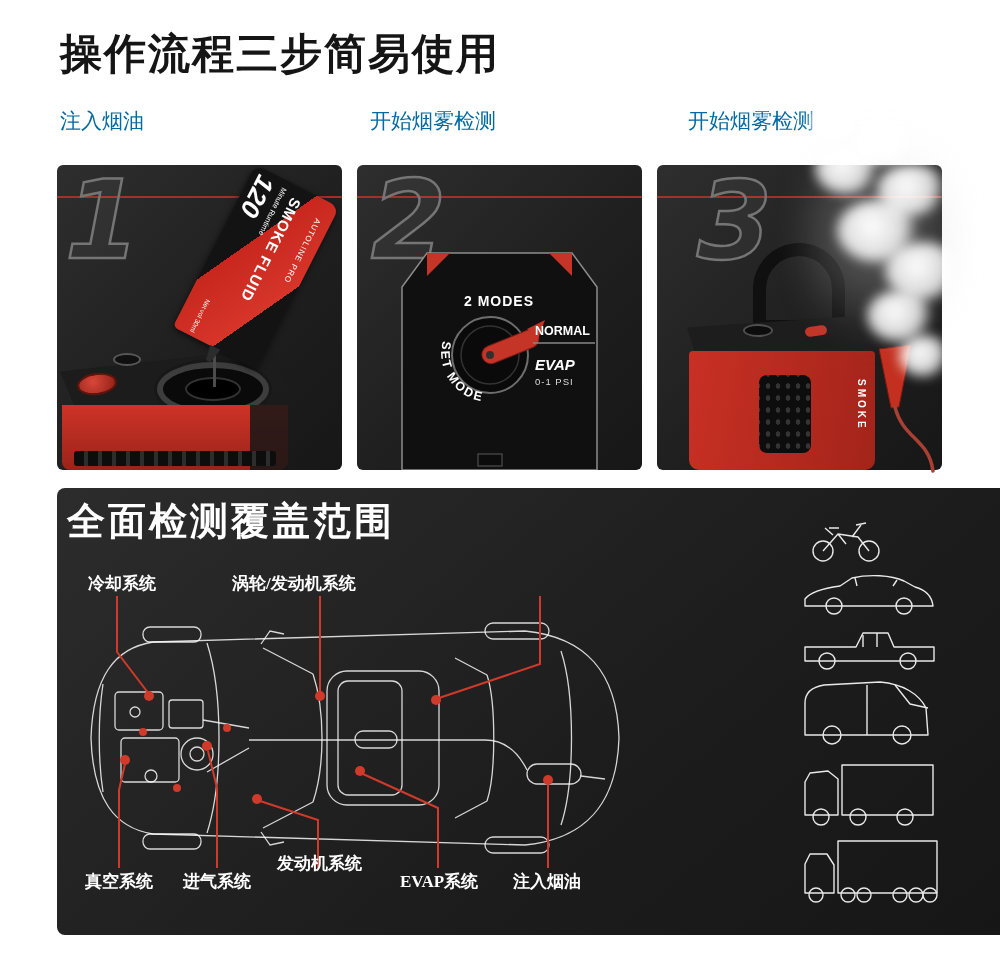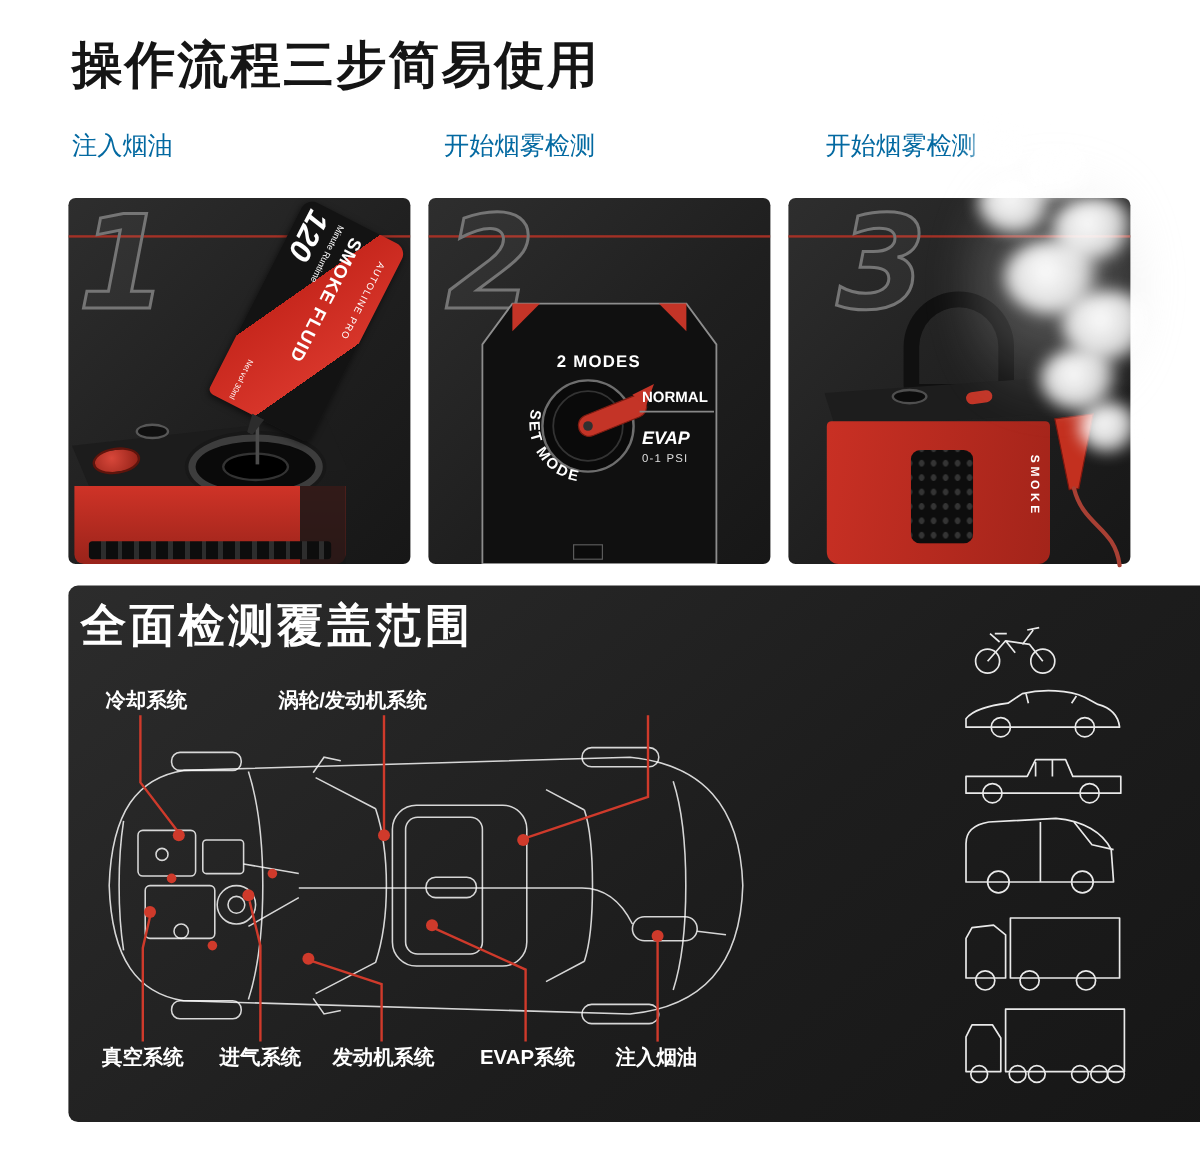--- a/index.html
+++ b/index.html
@@ -80,21 +80,21 @@
         background:radial-gradient(circle at 42% 42%, #ffffff 0%, rgba(255,255,255,.78) 55%, rgba(212,212,212,0) 78%);
         filter:blur(6px); }
   .sb.glow { background:radial-gradient(circle, rgba(205,205,205,.4), rgba(205,205,205,0) 70%); filter:blur(16px); }
 
   
   .coverage { position:absolute; left:57px; top:488px; width:984px; height:447px; border-radius:8px;
               background:linear-gradient(140deg,#2c2c2c 0%,#1d1d1d 55%,#161616 100%); overflow:hidden; }
   .cov-title { position:absolute; left:10px; top:8px; font-size:38px; font-weight:700; color:#fff;
                letter-spacing:3px; }
   .cov-svg { position:absolute; inset:0; width:885px; height:447px; }
-  .cov-label { position:absolute; color:#fff; font-weight:700; font-size:17px; white-space:nowrap; }
+  .cov-label { position:absolute; color:#fff; font-weight:700; font-size:17px; white-space:nowrap;font-family:Liberation Serif, serif; }
 </style>
 </head>
 <body>
 
 <div class="page">
 
   <h1 class="main-title">操作流程三步简易使用</h1>
 
   <div class="step-label" style="left:60px">注入烟油</div>
   <div class="step-label" style="left:370px">开始烟雾检测</div>
@@ -291,18 +291,18 @@
           <circle cx="859" cy="407" r="7"></circle>
           <circle cx="873" cy="407" r="7"></circle>
         </g>
       </g>
     </svg>
 
     <div class="cov-label" style="left:31px;  top:84px;">冷却系统</div>
     <div class="cov-label" style="left:175px; top:84px;">涡轮/发动机系统</div>
     <div class="cov-label" style="left:28px;  top:382px;">真空系统</div>
     <div class="cov-label" style="left:126px; top:382px;">进气系统</div>
-    <div class="cov-label" style="left:220px; top:382px;">发动机系统</div>
+    <div class="cov-label" style="left:220px; top:364px;">发动机系统</div>
     <div class="cov-label" style="left:343px; top:382px;">EVAP系统</div>
     <div class="cov-label" style="left:456px; top:382px;">注入烟油</div>
   </section>
 
 </div>
 
 </body></html>

